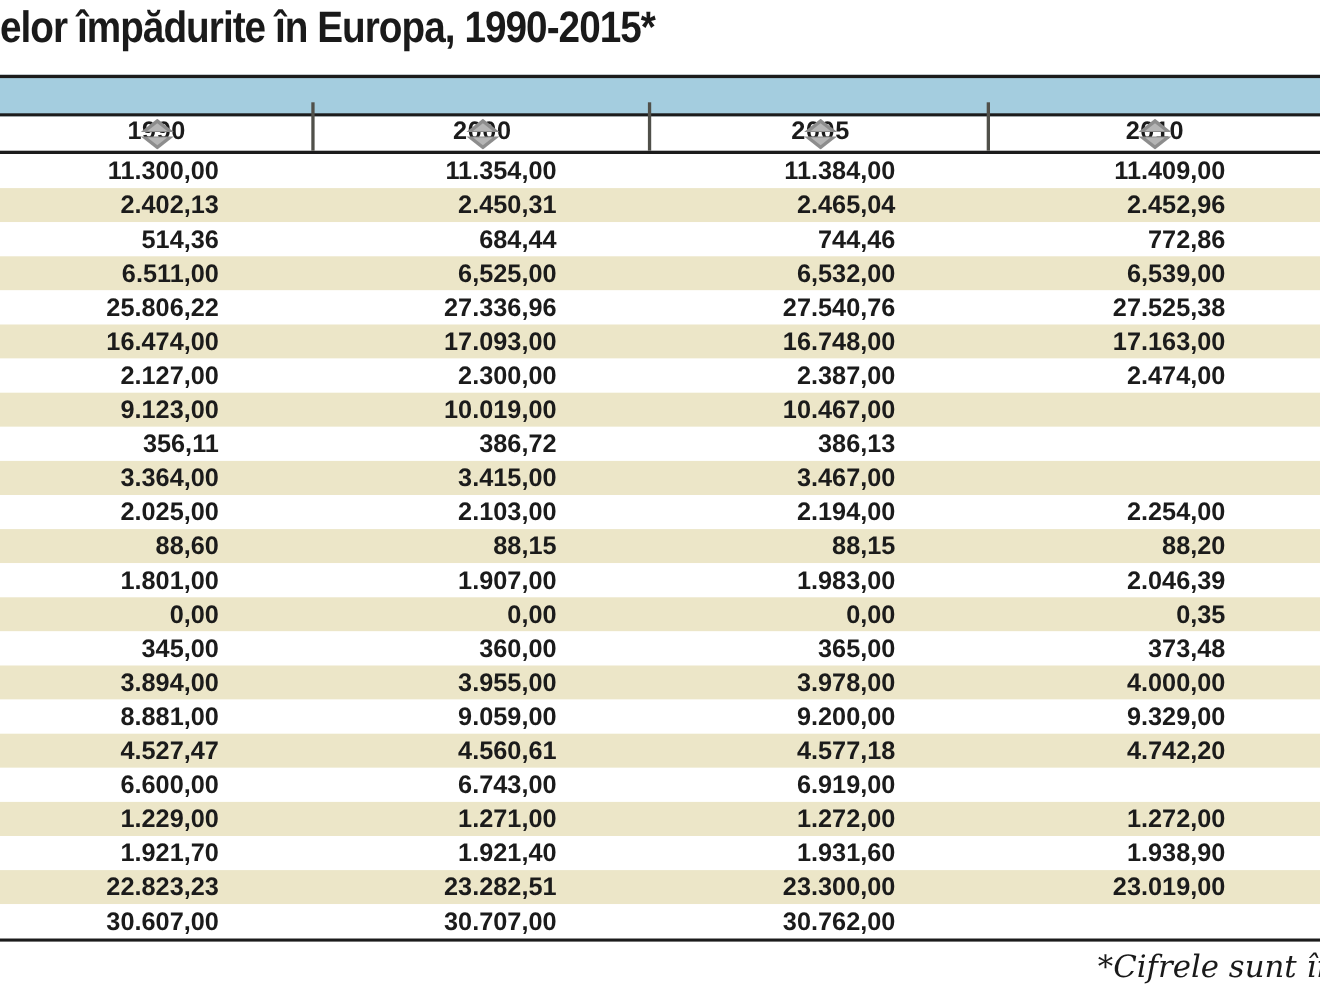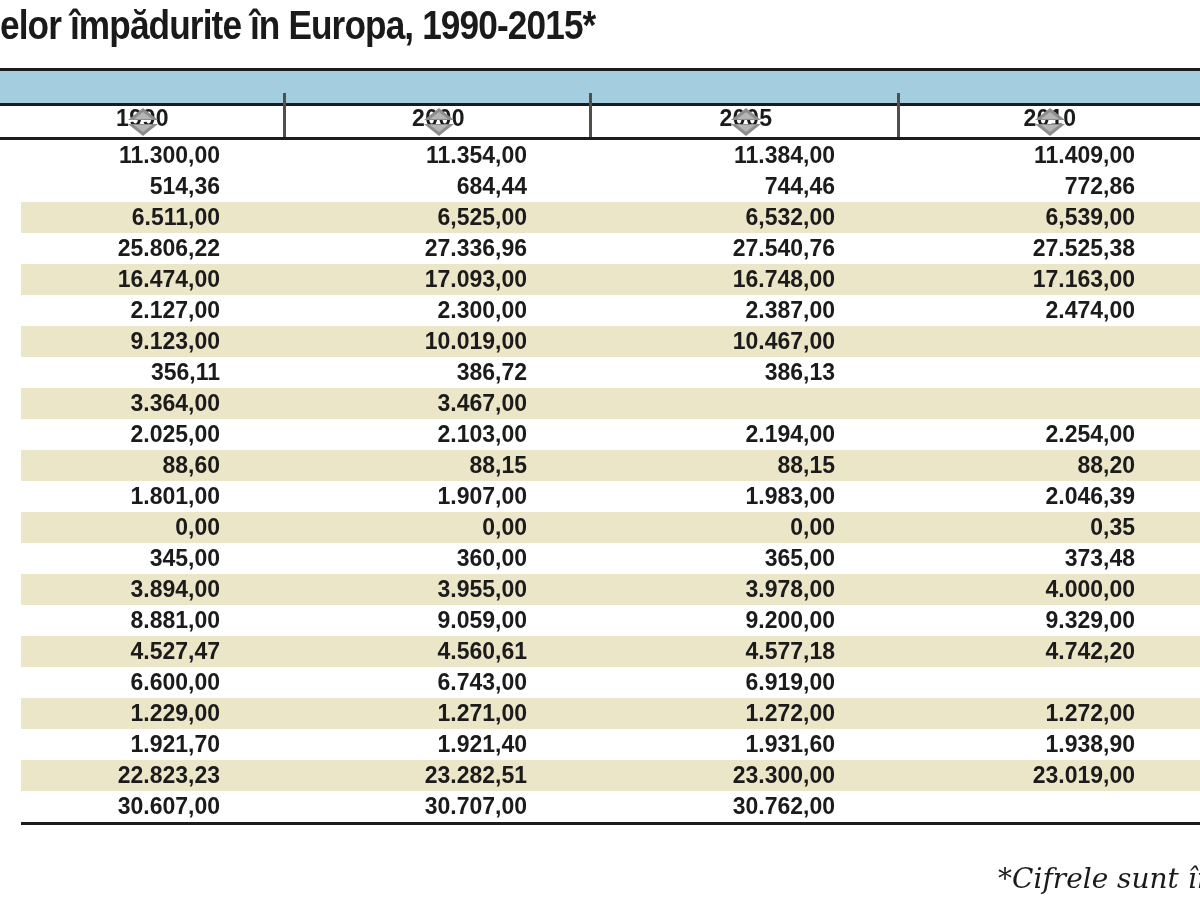--- a/index.html
+++ b/index.html
@@ -59,21 +59,20 @@
     border-bottom:3px solid var(--border-dark);
     align-items:center;
     justify-items:center;
   }
   .scell{display:flex;align-items:center;justify-content:center;width:100%;height:100%;}
   .sort-icon{display:block;}
   .sort-icon .main{fill:var(--sort-icon);}
   .sort-icon .hi{fill:#c6c6c6;opacity:0.7;}
   .tbody{
     border-bottom:3px solid var(--border-dark);
-    margin-left:21px;
   }
   .row{height:31px;background:var(--row-plain);}
   .row.stripe{background:var(--row-stripe);}
   .cell{
     text-align:right;
     padding-right:86px;
     font-size:23px;
     font-weight:bold;
     color:var(--text);
     line-height:31px;
@@ -148,20 +147,26 @@
     </div>
   </div>
 
   <div class="tbody">
       <div class="row grid-row">
         <div class="cell">11.300,00</div>
         <div class="cell">11.354,00</div>
         <div class="cell">11.384,00</div>
         <div class="cell">11.409,00</div>
       </div>
+      <div class="row grid-row stripe">
+        <div class="cell">2.402,13</div>
+        <div class="cell">2.450,31</div>
+        <div class="cell">2.465,04</div>
+        <div class="cell">2.452,96</div>
+      </div>
       <div class="row grid-row">
         <div class="cell">514,36</div>
         <div class="cell">684,44</div>
         <div class="cell">744,46</div>
         <div class="cell">772,86</div>
       </div>
       <div class="row grid-row stripe">
         <div class="cell">6.511,00</div>
         <div class="cell">6,525,00</div>
         <div class="cell">6,532,00</div>
@@ -190,20 +195,21 @@
         <div class="cell">10.019,00</div>
         <div class="cell">10.467,00</div>
       </div>
       <div class="row grid-row">
         <div class="cell">356,11</div>
         <div class="cell">386,72</div>
         <div class="cell">386,13</div>
       </div>
       <div class="row grid-row stripe">
         <div class="cell">3.364,00</div>
+        <div class="cell">3.415,00</div>
         <div class="cell">3.467,00</div>
       </div>
       <div class="row grid-row">
         <div class="cell">2.025,00</div>
         <div class="cell">2.103,00</div>
         <div class="cell">2.194,00</div>
         <div class="cell">2.254,00</div>
       </div>
       <div class="row grid-row stripe">
         <div class="cell">88,60</div>

